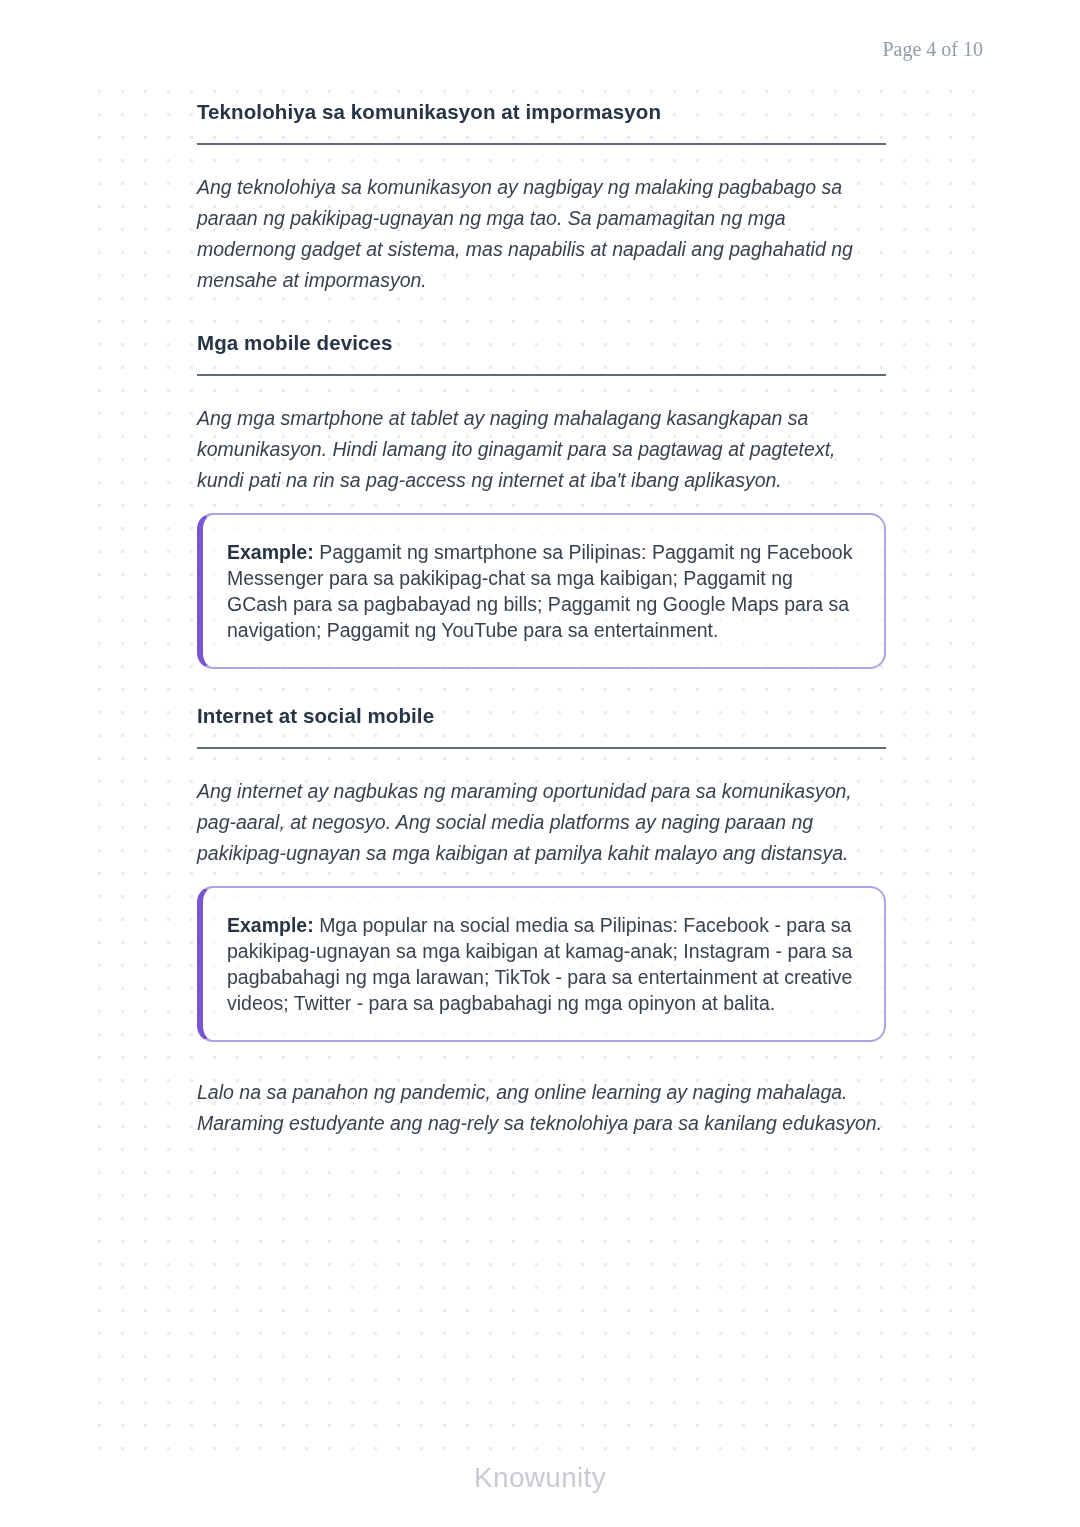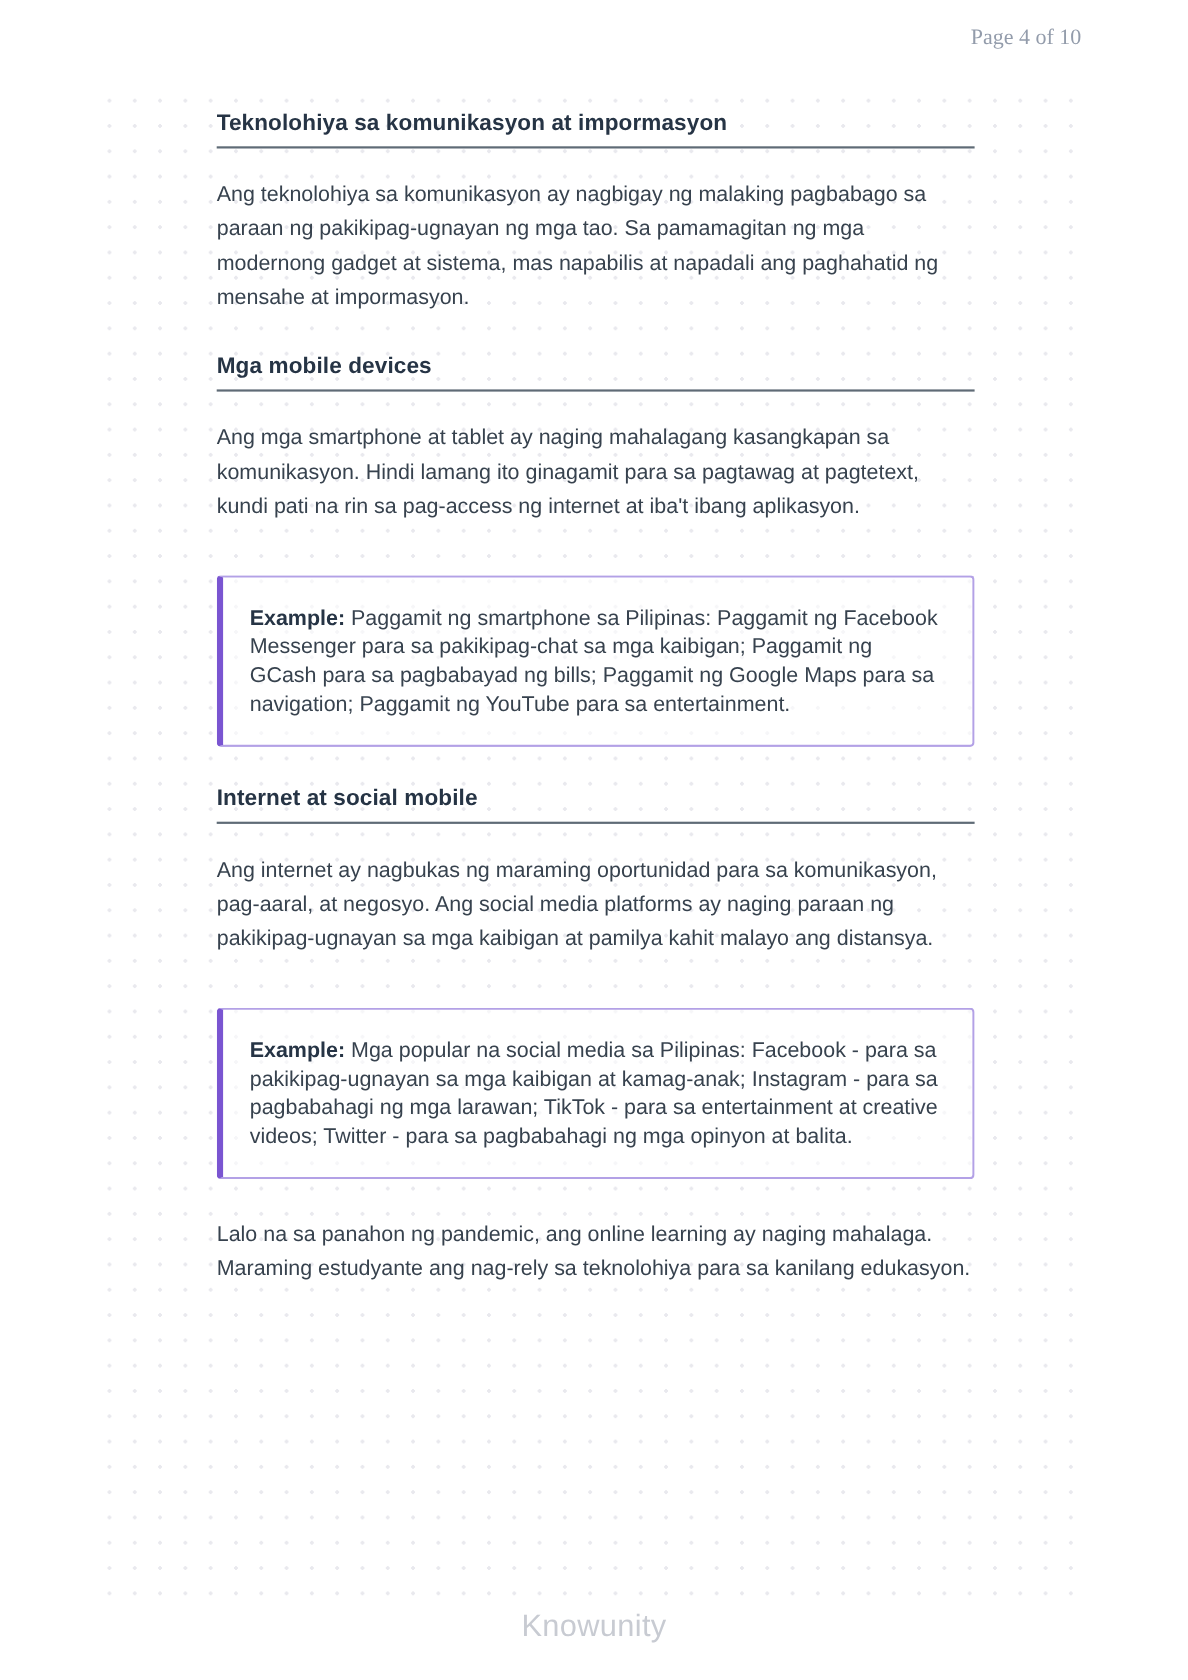--- a/index.html
+++ b/index.html
@@ -22,57 +22,58 @@
     top: 80px;
     width: 905px;
     height: 1380px;
     background-image: radial-gradient(circle, #e9e9ee 1.4px, rgba(255,255,255,0) 1.5px);
     background-size: 23px 23px;
     z-index: 0;
   }
 
   .page-number {
     position: absolute;
-    top: 23px;
+    top: 38px;
     right: 97px;
     font-family: "Liberation Serif", serif;
     font-size: 20px;
     color: var(--muted-text, #939cab);
     z-index: 2;
   }
 
   .content {
     position: absolute;
     left: 197px;
     top: 100px;
     width: 689px;
     z-index: 1;
   }
 
   .section-heading {
     font-size: 20.5px;
     font-weight: bold;
     color: var(--heading-text, #263445);
-    padding-bottom: 9px;
+    padding-bottom: 19px;
     border-bottom: 2px solid var(--underline, #5f6b76);
     letter-spacing: 0.1px;
   }
 
   .paragraph {
     margin-top: 27px;
     font-size: 19.5px;
     line-height: 31px;
     color: var(--body-text, #37424e);
+    font-style: italic;
   }
 
   .example-box {
-    margin-top: 47px;
+    margin-top: 17px;
     border: 2px solid var(--box-border, #b3a1e6);
     border-left: 6px solid var(--accent-purple, #7a55d1);
-    border-radius: 4px;
+    border-radius: 16px;
     padding: 24px 26px 24px 24px;
     font-size: 19.5px;
     line-height: 26px;
     color: var(--body-text, #37424e);
     background: rgba(255,255,255,0.6);
   }
 
   .example-label {
     font-weight: bold;
     color: var(--heading-text, #263445);

